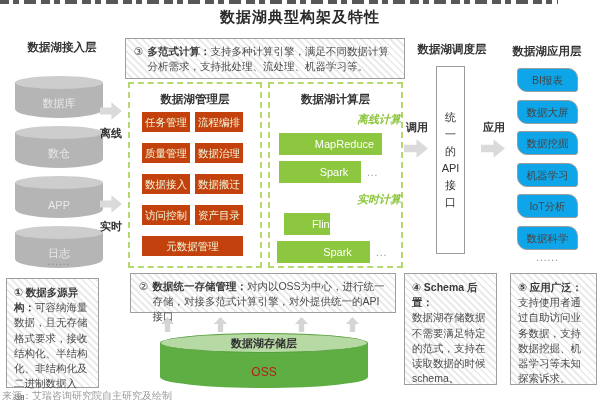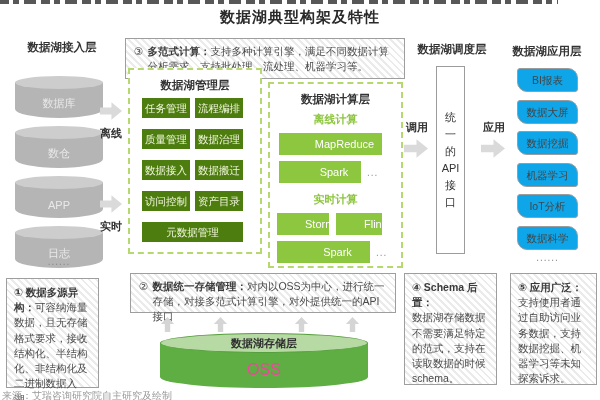--- a/index.html
+++ b/index.html
@@ -25,21 +25,21 @@
   .cyl .cyl-body { position:absolute; left:0; right:0; bottom:0; }
   .cyl .cyl-label { position:absolute; left:0; right:0; text-align:center; }
   .cyl.gray { width:88px; height:42px; }
   .cyl.gray .cyl-top { height:13px; background:#cdcdcd; }
   .cyl.gray .cyl-body { top:6px; background:#b5b5b5; border-radius:0 0 50% 50% / 0 0 9px 9px; }
   .cyl.gray .cyl-label { bottom:7px; color:#e9e9e9; font-size:11px; }
   .cyl.storage { width:208px; height:55px; }
   .cyl.storage .cyl-top { height:20px; background:#b7d9a4; border:1px solid #569f3e; }
   .cyl.storage .cyl-body { top:10px; background:#5fae43; border-radius:0 0 50% 50% / 0 0 11px 11px; }
   .cyl.storage .store-hdr { position:absolute; left:0; right:0; top:3px; text-align:center; font-size:11px; font-weight:bold; color:#2f2f2f; }
-  .cyl.storage .cyl-label { bottom:9px; color:#ec4899; font-size:16px; }
+  .cyl.storage .cyl-label { bottom:9px; color:#b91c1c; font-size:12px; }
 
   .dots { font-size:10px; color:#8a8a8a; text-align:center; letter-spacing:1px; }
 
   
   .arrow-r { clip-path:polygon(0 32%, 52% 32%, 52% 6%, 100% 50%, 52% 94%, 52% 68%, 0 68%); background:#dadada; }
   .arrow-u { clip-path:polygon(32% 100%, 32% 46%, 6% 46%, 50% 0, 94% 46%, 68% 46%, 68% 100%); background:#d5d5d5; }
   .flow-label { font-size:11px; font-weight:bold; color:#333; text-align:center; white-space:nowrap; }
 
   
   .note {
@@ -48,23 +48,23 @@
   }
   .note b { color:#3a3a3a; }
   .note-flex { display:flex; }
   .note-flex .num { flex:0 0 auto; margin-right:4px; }
   .note-flex .txt { flex:1; }
 
   
   .layer-box { border:2px dashed #b5d96e; background:#fff; }
   .layer-title { text-align:center; font-size:11.5px; font-weight:bold; color:#333; padding-top:8px; }
   .btn-grid { position:absolute; top:28px; left:12px; width:101px; display:flex; flex-wrap:wrap; gap:11px 5px; }
-  .gbtn { background:#4d7c0f; color:#f2f8dc; font-size:10.5px; text-align:center; height:20px; line-height:20px; flex:0 0 48px; }
+  .gbtn { background:#c2410c; color:#f2f8dc; font-size:10.5px; text-align:center; height:20px; line-height:20px; flex:0 0 48px; }
   .gbtn.wide { flex:0 0 101px; }
-  .sub-title { text-align:center; font-size:11px; font-weight:bold; color:#8dc63f; margin-top:5px; }
+  .sub-title { text-align:right; font-size:11px; font-weight:bold; color:#8dc63f; margin-top:5px;font-style:italic; }
   .cbtn { background:#8dc63f; color:#fff; font-size:11px; text-align:center; height:22px; line-height:22px;padding-left:28px; }
   .crow { display:flex; align-items:center; margin-top:6px; margin-left:9px; }
   .cdots { margin-left:6px; color:#8f9a84; font-size:10px; letter-spacing:1px; }
 
   
   .api-box { border:1px solid #9c9c9c; background:#fff; display:flex; flex-direction:column; justify-content:center; align-items:center; font-size:11px; color:#333; line-height:1.55; text-align:center; }
   .app-box { border:1px solid #9c9c9c; background:#0ea5e9; border-radius:3px 10px 3px 10px; width:61px; height:24px; line-height:22px; text-align:center; font-size:10.5px; color:#444; }
 
   .footer { font-size:10px; color:#999; white-space:nowrap; }
 </style>
@@ -103,21 +103,21 @@
   <div class="abs arrow-r" style="left:100px;top:101px;width:22px;height:20px;"></div>
   <div class="abs flow-label" style="left:97px;top:126px;width:28px;">离线</div>
   <div class="abs arrow-r" style="left:100px;top:194px;width:22px;height:20px;"></div>
   <div class="abs flow-label" style="left:97px;top:219px;width:28px;">实时</div>
 
   <div class="abs note note-flex" style="left:125px;top:38px;width:280px;height:41px;padding:5px 8px;">
     <span class="num">③</span>
     <span class="txt"><b>多范式计算：</b><span>支持多种计算引擎，满足不同数据计算分析需求，支持批处理、流处理、机器学习等。</span></span>
   </div>
 
-  <div class="abs layer-box" style="left:128px;top:68px;width:134px;height:186px;">
+  <div class="abs layer-box" style="left:128px;top:82px;width:134px;height:186px;">
     <div class="layer-title">数据湖管理层</div>
     <div class="btn-grid">
       <div class="gbtn">任务管理</div>
       <div class="gbtn">流程编排</div>
       <div class="gbtn">质量管理</div>
       <div class="gbtn">数据治理</div>
       <div class="gbtn">数据接入</div>
       <div class="gbtn">数据搬迁</div>
       <div class="gbtn">访问控制</div>
       <div class="gbtn">资产目录</div>
@@ -130,21 +130,20 @@
     <div class="sub-title">离线计算</div>
     <div class="crow">
         <div class="cbtn" style="width:103px;">MapReduce</div>
       </div>
     <div class="crow">
       <div class="cbtn" style="width:82px;text-align:center;">Spark</div>
       <span class="cdots">...</span>
     </div>
     <div class="sub-title" style="margin-top:9px;">实时计算</div>
     <div class="crow" style="margin-left:7px;">
-      <div class="cbtn" style="width:52px;">Storm</div>
       <div class="cbtn" style="width:46px;margin-left:7px;">Flink</div>
     </div>
     <div class="crow" style="margin-left:7px;">
       <div class="cbtn" style="width:93px;">Spark Streaming</div>
       <span class="cdots">...</span>
     </div>
   </div>
 
   <div class="abs col-hdr" style="left:408px;top:42px;width:88px;">数据湖调度层</div>
   <div class="abs api-box" style="left:436px;top:66px;width:29px;height:188px;">

